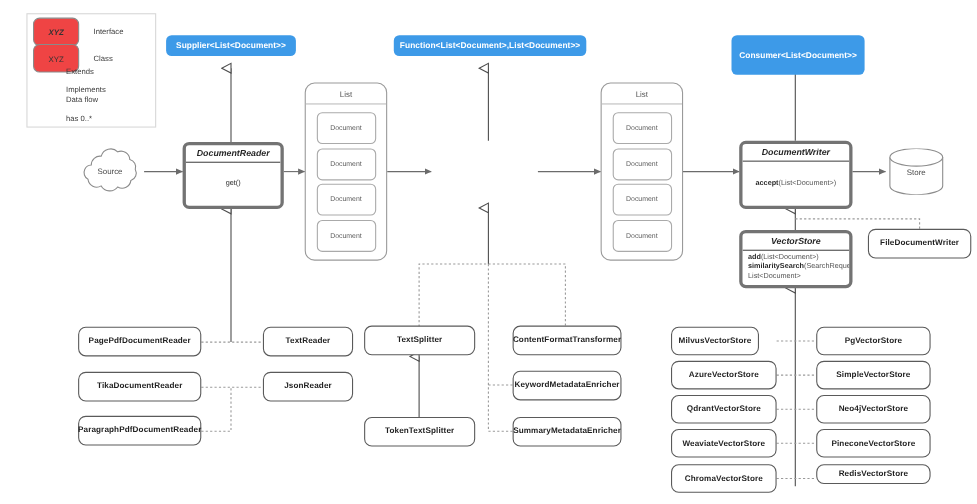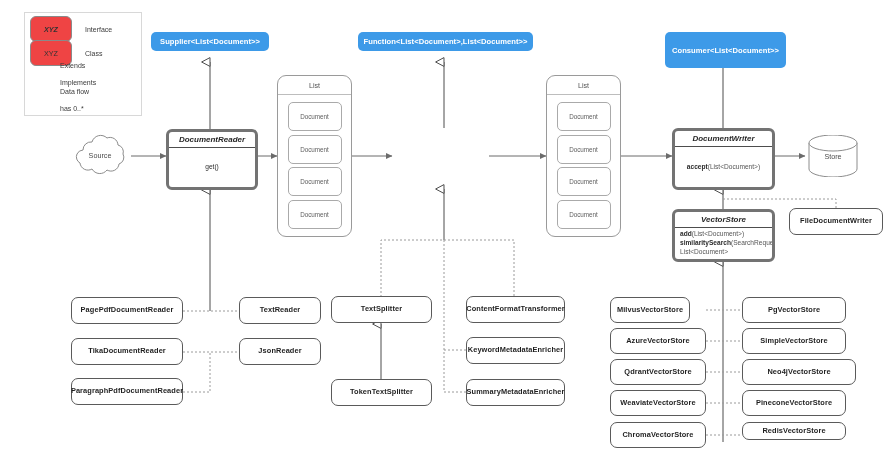--- a/index.html
+++ b/index.html
@@ -287,21 +287,21 @@
   <div class="node leaf" style="left:610px;top:422px;width:96px;height:26px;">
     <span>ChromaVectorStore</span>
     </div>
 
   <div class="node leaf" style="left:742px;top:297px;width:104px;height:26px;">
     <span>PgVectorStore</span>
     </div>
   <div class="node leaf" style="left:742px;top:328px;width:104px;height:26px;">
     <span>SimpleVectorStore</span>
     </div>
-  <div class="node leaf" style="left:742px;top:359px;width:114px;height:26px;">
+  <div class="node leaf" style="left:742px;top:359px;width:104px;height:26px;">
     <span>Neo4jVectorStore</span>
     </div>
   <div class="node leaf" style="left:742px;top:390px;width:104px;height:26px;">
     <span>PineconeVectorStore</span>
     </div>
   <div class="node leaf" style="left:742px;top:422px;width:104px;height:18px;">
     <span>RedisVectorStore</span>
     </div>
 
 </div>

